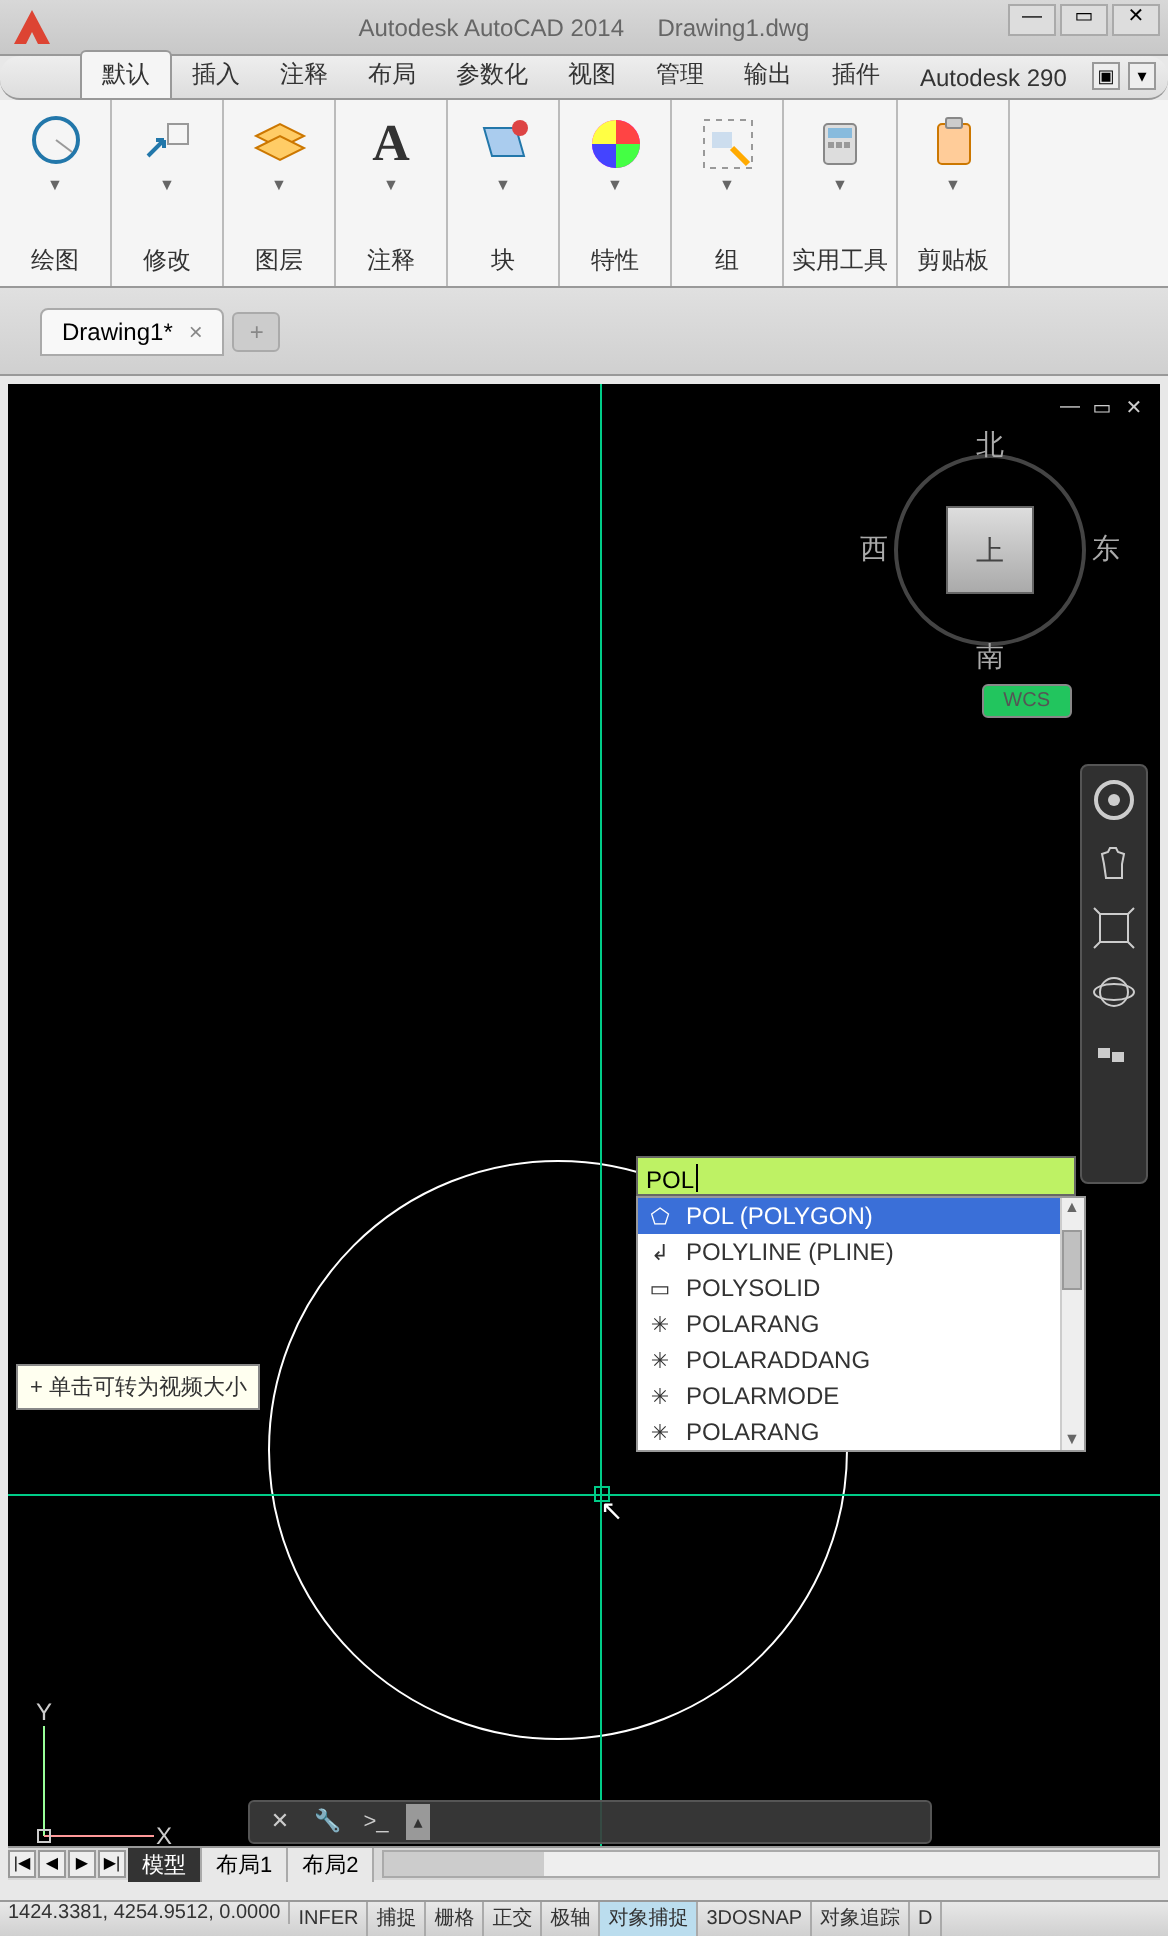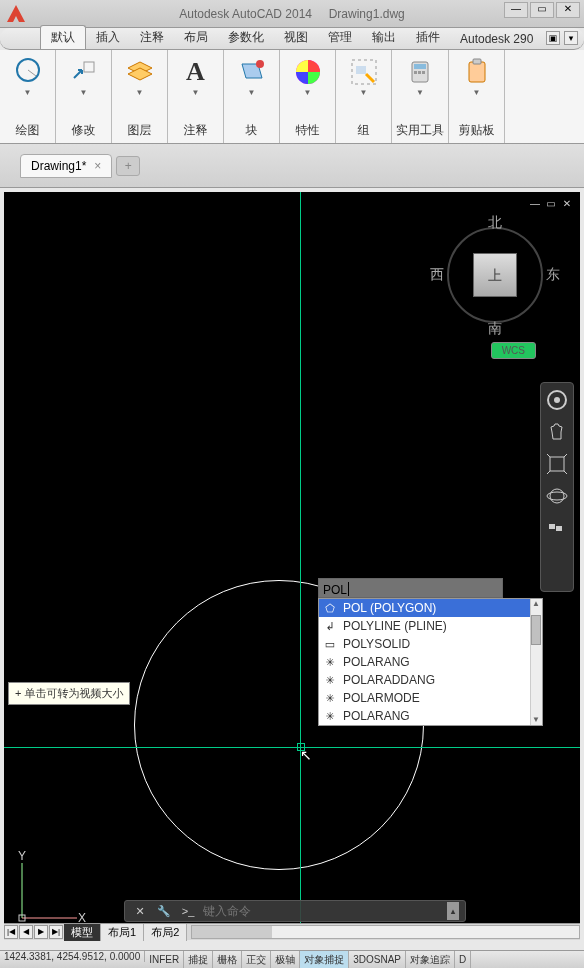--- a/index.html
+++ b/index.html
@@ -61,21 +61,21 @@
 .navbar { position:absolute; right:6px; top:190px; width:34px; height:210px; background:rgba(80,80,80,0.6); border:1px solid #555; border-radius:4px; display:flex; flex-direction:column; align-items:center; padding:6px 0; gap:10px; }
 .navbtn { width:22px; height:22px; display:flex; align-items:center; justify-content:center; color:#ccc; }
 
 
 .tooltip { position:absolute; left:4px; top:490px; background:#fffff0; border:1px solid #888; padding:3px 6px; font-size:11px; color:#333; }
 
 
 .ucs { position:absolute; left:8px; bottom:12px; }
 
 
-.cmdinput { position:absolute; left:314px; top:386px; width:185px; height:20px; background:#737373; border:1px solid #666; padding:1px 4px; font-size:12px; color:#000; }
+.cmdinput { position:absolute; left:314px; top:386px; width:220px; height:20px; background:#bef264; border:1px solid #666; padding:1px 4px; font-size:12px; color:#000; }
 .cmdinput .caret { display:inline-block; width:1px; height:14px; background:#000; margin-left:1px; animation:blink 1s infinite; position:relative; top:2px; }
 @keyframes blink { 50% { opacity:0; } }
 .autocomplete { position:absolute; left:314px; top:406px; width:225px; background:#fff; border:1px solid #999; }
 .ac-item { display:flex; align-items:center; gap:6px; padding:2px 4px; font-size:12px; color:#333; }
 .ac-item.sel { background:#3a6fd8; color:#fff; }
 .ac-item .ico { width:14px; height:14px; display:flex; align-items:center; justify-content:center; font-size:11px; }
 .autocomplete .sb { position:absolute; right:0; top:0; bottom:0; width:12px; background:#eee; border-left:1px solid #ccc; }
 .autocomplete .sb .thumb { position:absolute; width:10px; height:30px; background:#c0c0c0; border:1px solid #999; left:0; top:16px; }
 .autocomplete .sb .arr { position:absolute; width:10px; height:10px; left:0; font-size:8px; text-align:center; color:#666; }
 .autocomplete .sb .arr.u { top:0; }
@@ -353,21 +353,20 @@
       <line x1="10" y1="70" x2="65" y2="70" stroke="#f99"></line>
       <text x="6" y="12" fill="#ccc" font-size="12">Y</text>
       <text x="66" y="74" fill="#ccc" font-size="12">X</text>
       <rect x="7" y="67" width="6" height="6" fill="none" stroke="#ccc"></rect>
     </svg>
 
     <div class="cmdline">
       <div class="btn">✕</div>
       <div class="btn">🔧</div>
       <div class="btn">&gt;_</div>
-      <input placeholder="键入命令" style="">
       <div class="drop">▴</div>
     </div>
 
     <div class="layouttabs">
       <div class="nav">
         <div>|◀</div>
         <div>◀</div>
         <div>▶</div>
         <div>▶|</div>
       </div>

